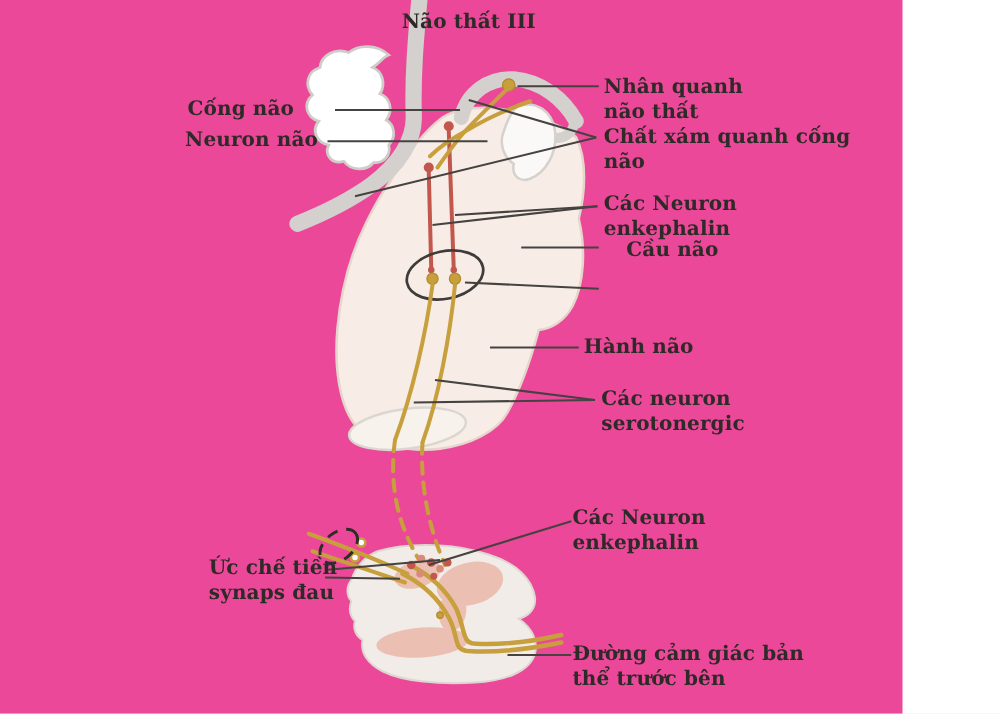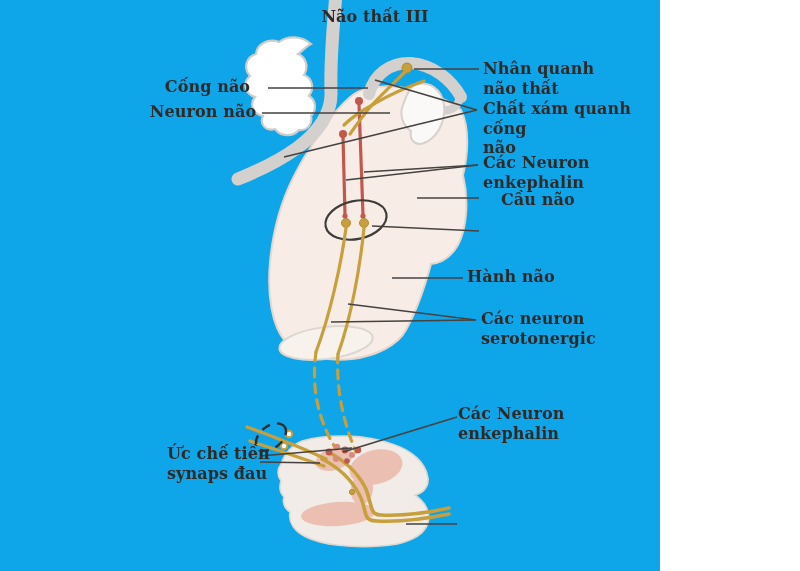--- a/index.html
+++ b/index.html
@@ -4,26 +4,26 @@
 <style>
   :root{
     --pathway-yellow:#C79F3C; --pathway-yellow-dk:#B08A2E;
     --neuron-red:#C2574D; --neuron-red-lt:#D98A7C;
     --band-gray:#D3D0CD; --outline-gray:#D0CDC9;
     --tissue-pink:#F8EDE6; --tissue-edge:#E5D5CA;
     --gm-pink:#EBBCAE; --cord-fill:#F1ECE7; --cord-edge:#DDD7D0;
     --line-dark:#454240; --text:#2E2A27;
   }
   html,body{margin:0;padding:0;background:#fff;}
-  #stage{position:relative;width:660px;height:571px;background:#0ea5e9;overflow:hidden;
+  #stage{position:relative;width:722px;height:571px;background:#ec4899;overflow:hidden;
          font-family:"DejaVu Serif","Liberation Serif",serif;}
   #art{position:absolute;left:0;top:0;}
   .lbl{position:absolute;font-size:16px;font-weight:600;line-height:1.22;color:var(--text);
        white-space:pre-line;letter-spacing:.1px;}
-  .right{text-align:center;}
+  .right{text-align:left;}
   .center{text-align:center;}
   
   .band{stroke:var(--band-gray);fill:none;stroke-linecap:round;}
   .wiggly{fill:#ffffff;stroke:var(--outline-gray);stroke-width:2.2;}
   .loop{fill:#FBF9F7;stroke:#D5D1CD;stroke-width:2;}
   .bodyfill{fill:var(--tissue-pink);stroke:var(--tissue-edge);stroke-width:2;}
   .cutface{fill:#F7F2EC;stroke:#DBD6D0;stroke-width:2;}
   .cord{fill:var(--cord-fill);stroke:var(--cord-edge);stroke-width:1.6;}
   .gm{fill:var(--gm-pink);opacity:.9;}
   .yellow{stroke:var(--pathway-yellow);fill:none;stroke-width:3.2;stroke-linecap:round;}
@@ -156,13 +156,15 @@
   <div class="lbl" style="left:483px;top:153px">Các Neuron
 enkephalin</div>
   <div class="lbl" style="left:501px;top:190px">Cầu não</div>
   <div class="lbl" style="left:467px;top:267px">Hành não</div>
   <div class="lbl" style="left:481px;top:309px">Các neuron
 serotonergic</div>
   <div class="lbl" style="left:167px;top:444px">Ức chế tiền
 synaps đau</div>
   <div class="lbl" style="left:458px;top:404px">Các Neuron
 enkephalin</div>
+  <div class="lbl" style="left:458px;top:513px">Đường cảm giác bản
+thể trước bên</div>
 </div>
 
 </body></html>

